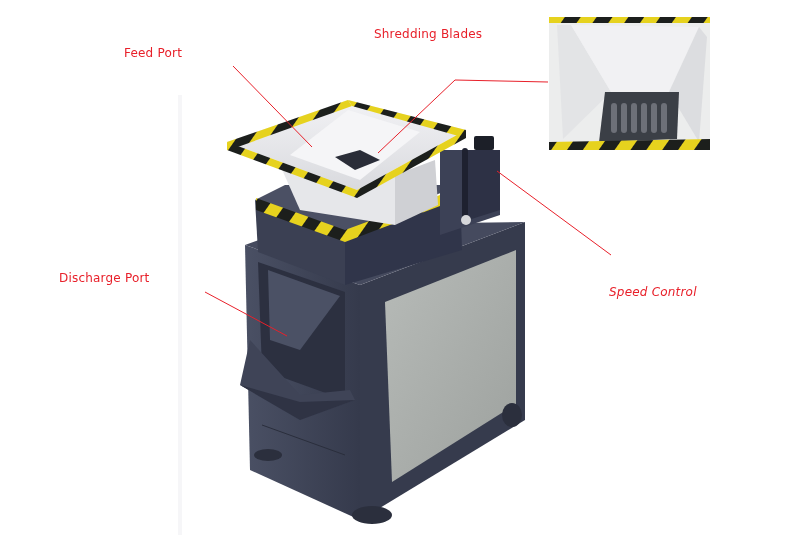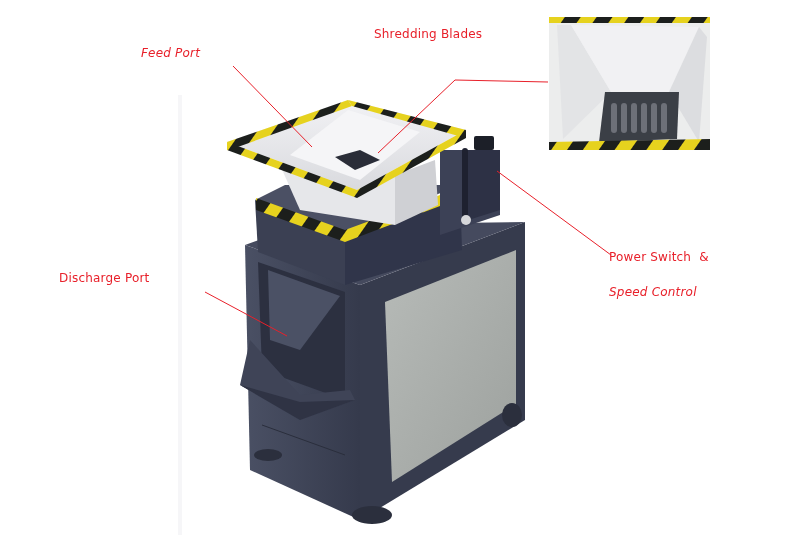--- a/index.html
+++ b/index.html
@@ -111,18 +111,17 @@
         <rect x="72" y="86" width="6" height="30" rx="3"></rect>
         <rect x="82" y="86" width="6" height="30" rx="3"></rect>
         <rect x="92" y="86" width="6" height="30" rx="3"></rect>
         <rect x="102" y="86" width="6" height="30" rx="3"></rect>
         <rect x="112" y="86" width="6" height="30" rx="3"></rect>
       </g>
       <polygon points="0,125 161,122 161,133 0,133" fill="url(#hazard)"></polygon>
     </svg>
   </div>
 
-  <div class="label" style="left:141px;top:47px;font-style:italic;">Feed Port</div>
+  <div class="label" style="left:124px;top:47px;">Feed Port</div>
   <div class="label" style="left:374px;top:28px;">Shredding Blades</div>
   <div class="label" style="left:59px;top:272px;">Discharge Port</div>
-  <div class="label" style="left:609px;top:251px;white-space:pre;">Power Switch  &amp;</div>
   <div class="label" style="left:609px;top:286px;font-style:italic;">Speed Control</div>
 </div>
 
 </body></html>

